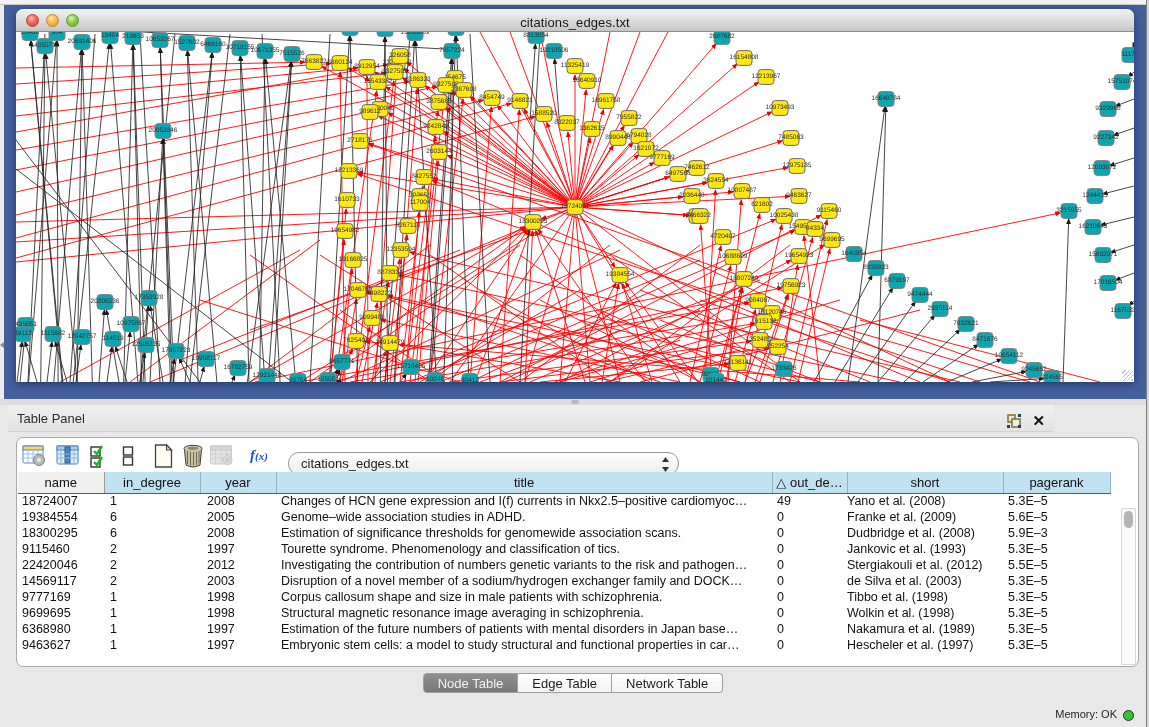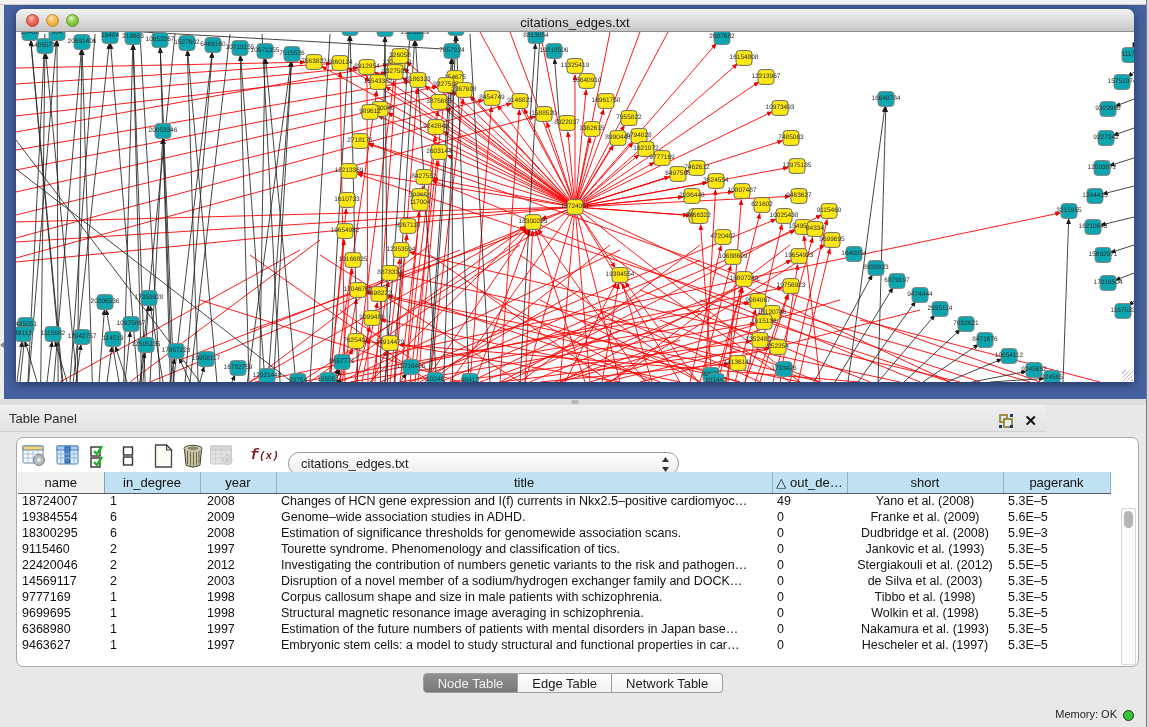--- a/index.html
+++ b/index.html
@@ -16,45 +16,45 @@
 #tl3{left:50px;background:radial-gradient(circle at 40% 30%,#d6f5b8,#8cca48 45%,#6aad2e);border:1px solid #62981f}
 #canvas{position:absolute;left:0;top:23px;width:1118px;height:350px;background:#fff;overflow:hidden}
 #net{position:absolute;left:0;top:0}
 .er{stroke:#ff0000;stroke-width:0.9;fill:none}
 .ek{stroke:#252525;stroke-width:0.85;fill:none}
 .nt{fill:#0ca6b0;stroke:#808080;stroke-width:1}
 .ny{fill:#ffe712;stroke:#6a6a6a;stroke-width:1}
 .nl{font-size:6.5px;fill:#2e2e2e;text-anchor:middle;text-rendering:geometricPrecision}
 #divider{position:absolute;left:0;top:399px;width:1146px;height:6px;background:#dedede}
 #divider:after{content:"";position:absolute;left:571px;top:1px;width:8px;height:4px;background:#b9b9b9;border-radius:2px}
-#tpheader{position:absolute;left:0;top:405px;width:1046px;height:27px;background:linear-gradient(#efefef,#e3e3e3);border-bottom:1px solid #d2d2d2}
+#tpheader{position:absolute;left:8px;top:405px;width:1046px;height:27px;background:linear-gradient(#efefef,#e3e3e3);border-bottom:1px solid #d2d2d2}
 #tpheader .t{position:absolute;left:9px;top:6px;font-size:13px;color:#2d2d2d}
 #panelarea{position:absolute;left:0;top:432px;width:1146px;height:295px;background:#e8e8e8}
 #wpanel{position:absolute;left:16px;top:5px;width:1123px;height:230px;background:#fff;border:1px solid #a9a9a9;border-radius:7px}
 #toolbar{position:absolute;left:0;top:6px;width:1121px;height:40px}
 #combo{position:absolute;left:271px;top:8px;width:391px;height:23px;border:1px solid #9a9a9a;border-radius:11px;background:linear-gradient(#ffffff,#ededed);font-size:13px;color:#1b1b1b;line-height:21px;padding-left:12px}
 #tblwrap{position:absolute;left:1px;top:34px;width:1105px;height:181px;overflow:hidden}
 table{border-collapse:collapse;table-layout:fixed;width:1077px;font-size:12.5px}
 th{height:21px;font-size:13px;font-weight:normal;color:#111;background:#bfe1f1;border-right:1px solid #8fb4c6;border-bottom:1px solid #5a5a5a;overflow:hidden;white-space:nowrap}
 th.c0{background:#f0f0f0;border-right:1px solid #9a9a9a}
 td{height:16px;color:#111;white-space:nowrap;overflow:hidden;padding:0}
 .c0{width:86px}.c1{width:96px}.c2{width:76px}.c3{width:496px}.c4{width:75px}.c5{width:156px}.c6{width:107px}
-td.c0{padding-left:4px}td.c1{padding-left:6px}td.c2{padding-left:7px}td.c3{padding-left:5px}td.c4{padding-left:5px}td.c5{text-align:center}td.c6{padding-left:5px}
+td.c0{padding-left:4px}td.c1{padding-left:6px}td.c2{padding-left:7px}td.c3{padding-left:5px}td.c4{padding-left:5px}td.c5{text-align:left}td.c6{padding-left:5px}
 #vscroll{position:absolute;right:2px;top:70px;width:15px;height:157px;background:#fafafa;border:1px solid #d9d9d9;border-radius:1px}
 #vthumb{position:absolute;left:2px;top:2px;width:9px;height:17px;background:#b5b5b5;border-radius:5px}
 #tabs{position:absolute;left:0;top:241px;width:1146px;height:22px;text-align:center}
 .seg{display:inline-block;height:20px;line-height:20px;font-size:13px;padding:0 14px;background:linear-gradient(#ffffff,#f2f2f2);border:1px solid #9f9f9f;border-left:none;color:#1d1d1d;vertical-align:top}
 .seg.first{border-left:1px solid #9f9f9f;border-radius:4px 0 0 4px;background:linear-gradient(#8f8f8f,#787878);color:#f2f2f2}
 .seg.last{border-radius:0 4px 4px 0}
 #status{position:absolute;left:0;top:262px;width:1146px;height:33px}
 #status .m{position:absolute;right:29px;top:14px;font-size:11px;color:#1e1e1e}
 #status .dot{position:absolute;right:12px;top:15.5px;width:11px;height:11px;border-radius:50%;background:#35c435;border:1px solid #2b2b2b}
 #collapsearrow{position:absolute;left:0;top:342px;width:0;height:0;border-top:3px solid transparent;border-bottom:3px solid transparent;border-right:4px solid #8a8a8a}
 .ticon{position:absolute;top:0}
-#fx{font-size:15px;font-style:italic;font-weight:bold;color:#7f1d1d;font-family:Liberation Mono, monospace}
+#fx{font-size:15px;font-style:italic;font-weight:bold;color:#1d4ed8;font-family:Liberation Serif, serif}
 #flt{position:absolute;right:33px;top:9px;width:14px;height:14px}
 #cls{position:absolute;right:9px;top:7px;font-size:15px;font-weight:bold;color:#111}
 #grip{position:absolute;right:1px;bottom:1px;width:11px;height:11px;opacity:.6;background:repeating-linear-gradient(135deg,transparent,transparent 2px,#999 2px,#999 3px)}
 </style></head>
 <body>
 <div id="stage">
  <div id="desktop">
    <div id="win">
      <div id="titlebar">
        <div class="tl" id="tl1"></div>
@@ -1030,21 +1030,21 @@
                 <td class="c1">1</td>
                 <td class="c2">2008</td>
                 <td class="c3">Changes of HCN gene expression and I(f) currents in Nkx2.5–positive cardiomyoc…</td>
                 <td class="c4">49</td>
                 <td class="c5">Yano et al. (2008)</td>
                 <td class="c6">5.3E–5</td>
               </tr>
               <tr>
                 <td class="c0">19384554</td>
                 <td class="c1">6</td>
-                <td class="c2">2009</td>
+                <td class="c2">2005</td>
                 <td class="c3">Genome–wide association studies in ADHD.</td>
                 <td class="c4">0</td>
                 <td class="c5">Franke et al. (2009)</td>
                 <td class="c6">5.6E–5</td>
               </tr>
               <tr>
                 <td class="c0">18300295</td>
                 <td class="c1">6</td>
                 <td class="c2">2008</td>
                 <td class="c3">Estimation of significance thresholds for genomewide association scans.</td>
@@ -1096,21 +1096,21 @@
                 <td class="c4">0</td>
                 <td class="c5">Wolkin et al. (1998)</td>
                 <td class="c6">5.3E–5</td>
               </tr>
               <tr>
                 <td class="c0">6368980</td>
                 <td class="c1">1</td>
                 <td class="c2">1997</td>
                 <td class="c3">Estimation of the future numbers of patients with mental disorders in Japan base…</td>
                 <td class="c4">0</td>
-                <td class="c5">Nakamura et al. (1993)</td>
+                <td class="c5">Nakamura et al. (1989)</td>
                 <td class="c6">5.3E–5</td>
               </tr>
               <tr>
                 <td class="c0">9463627</td>
                 <td class="c1">1</td>
                 <td class="c2">1997</td>
                 <td class="c3">Embryonic stem cells: a model to study structural and functional properties in car…</td>
                 <td class="c4">0</td>
                 <td class="c5">Hescheler et al. (1997)</td>
                 <td class="c6">5.3E–5</td>

